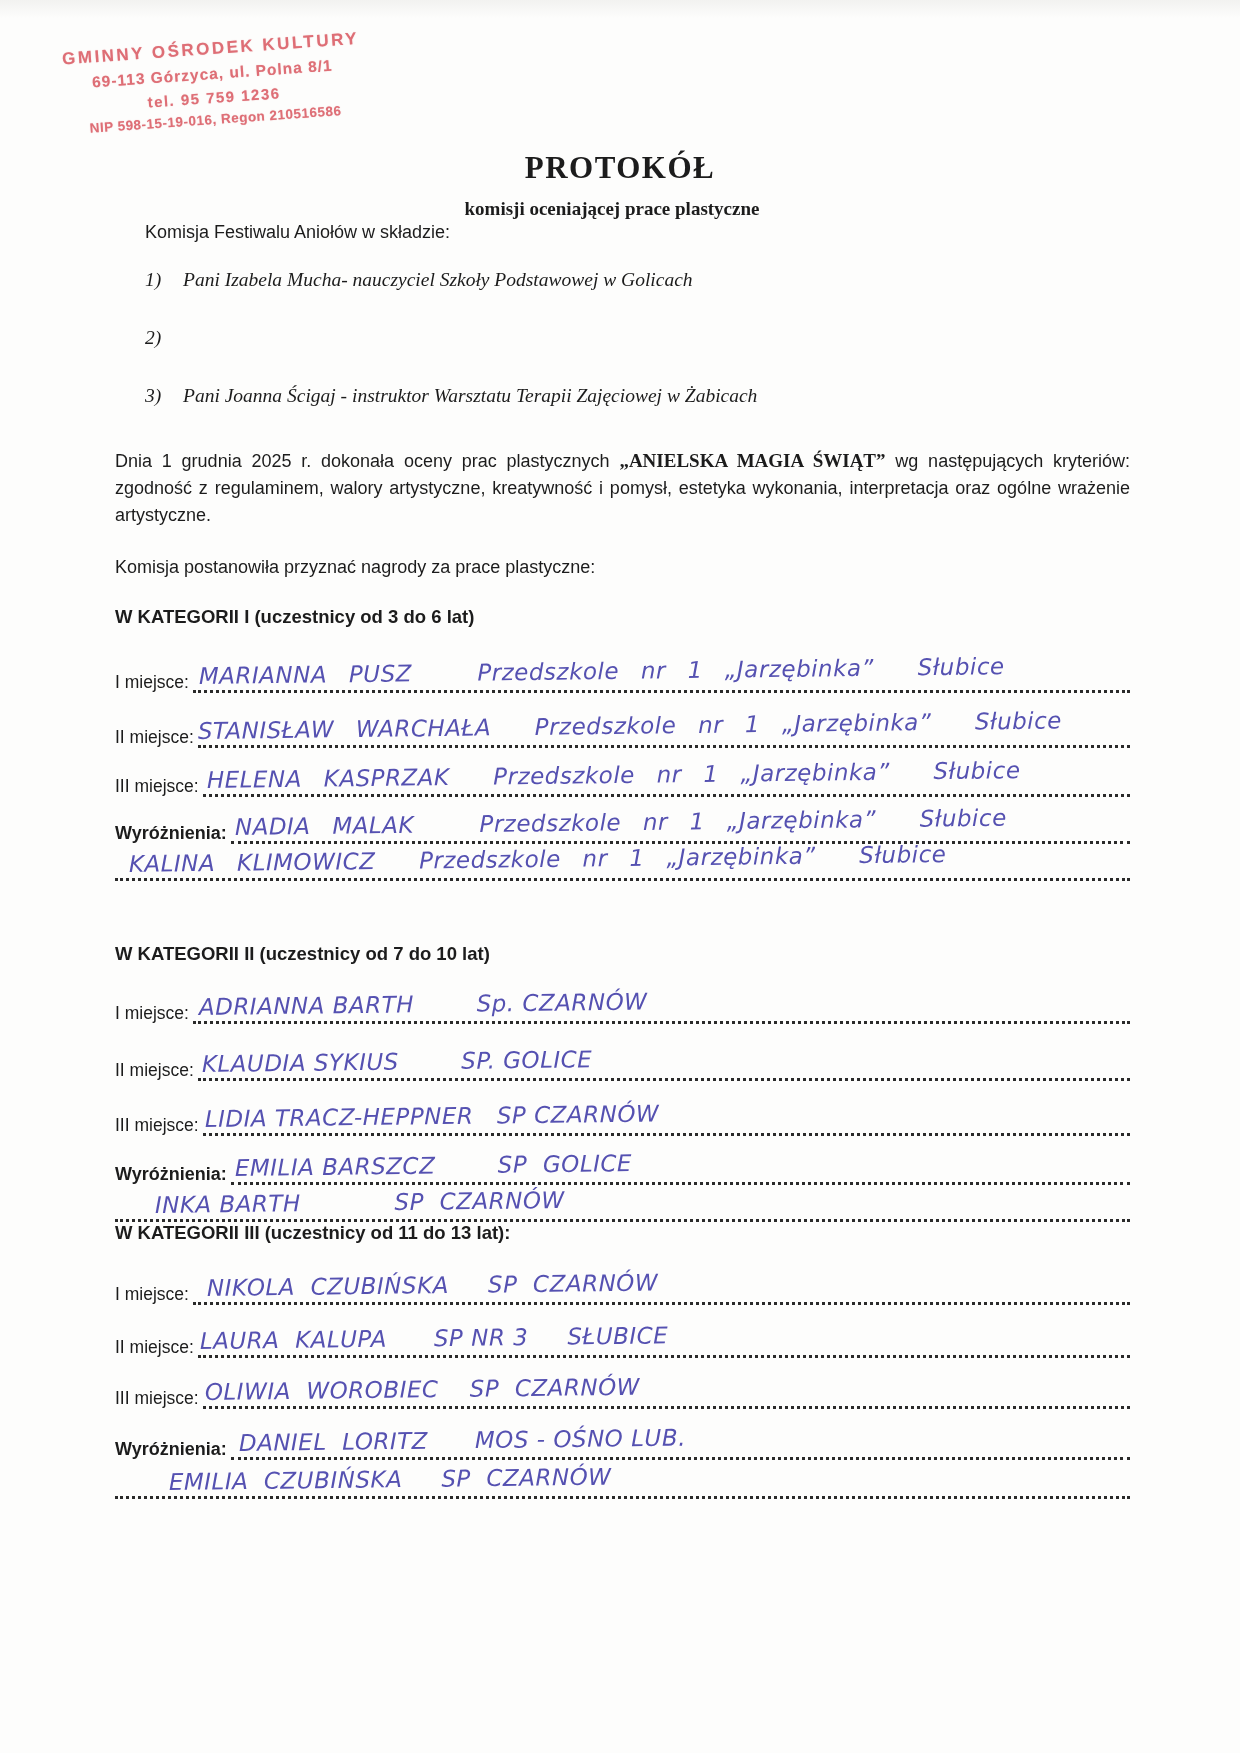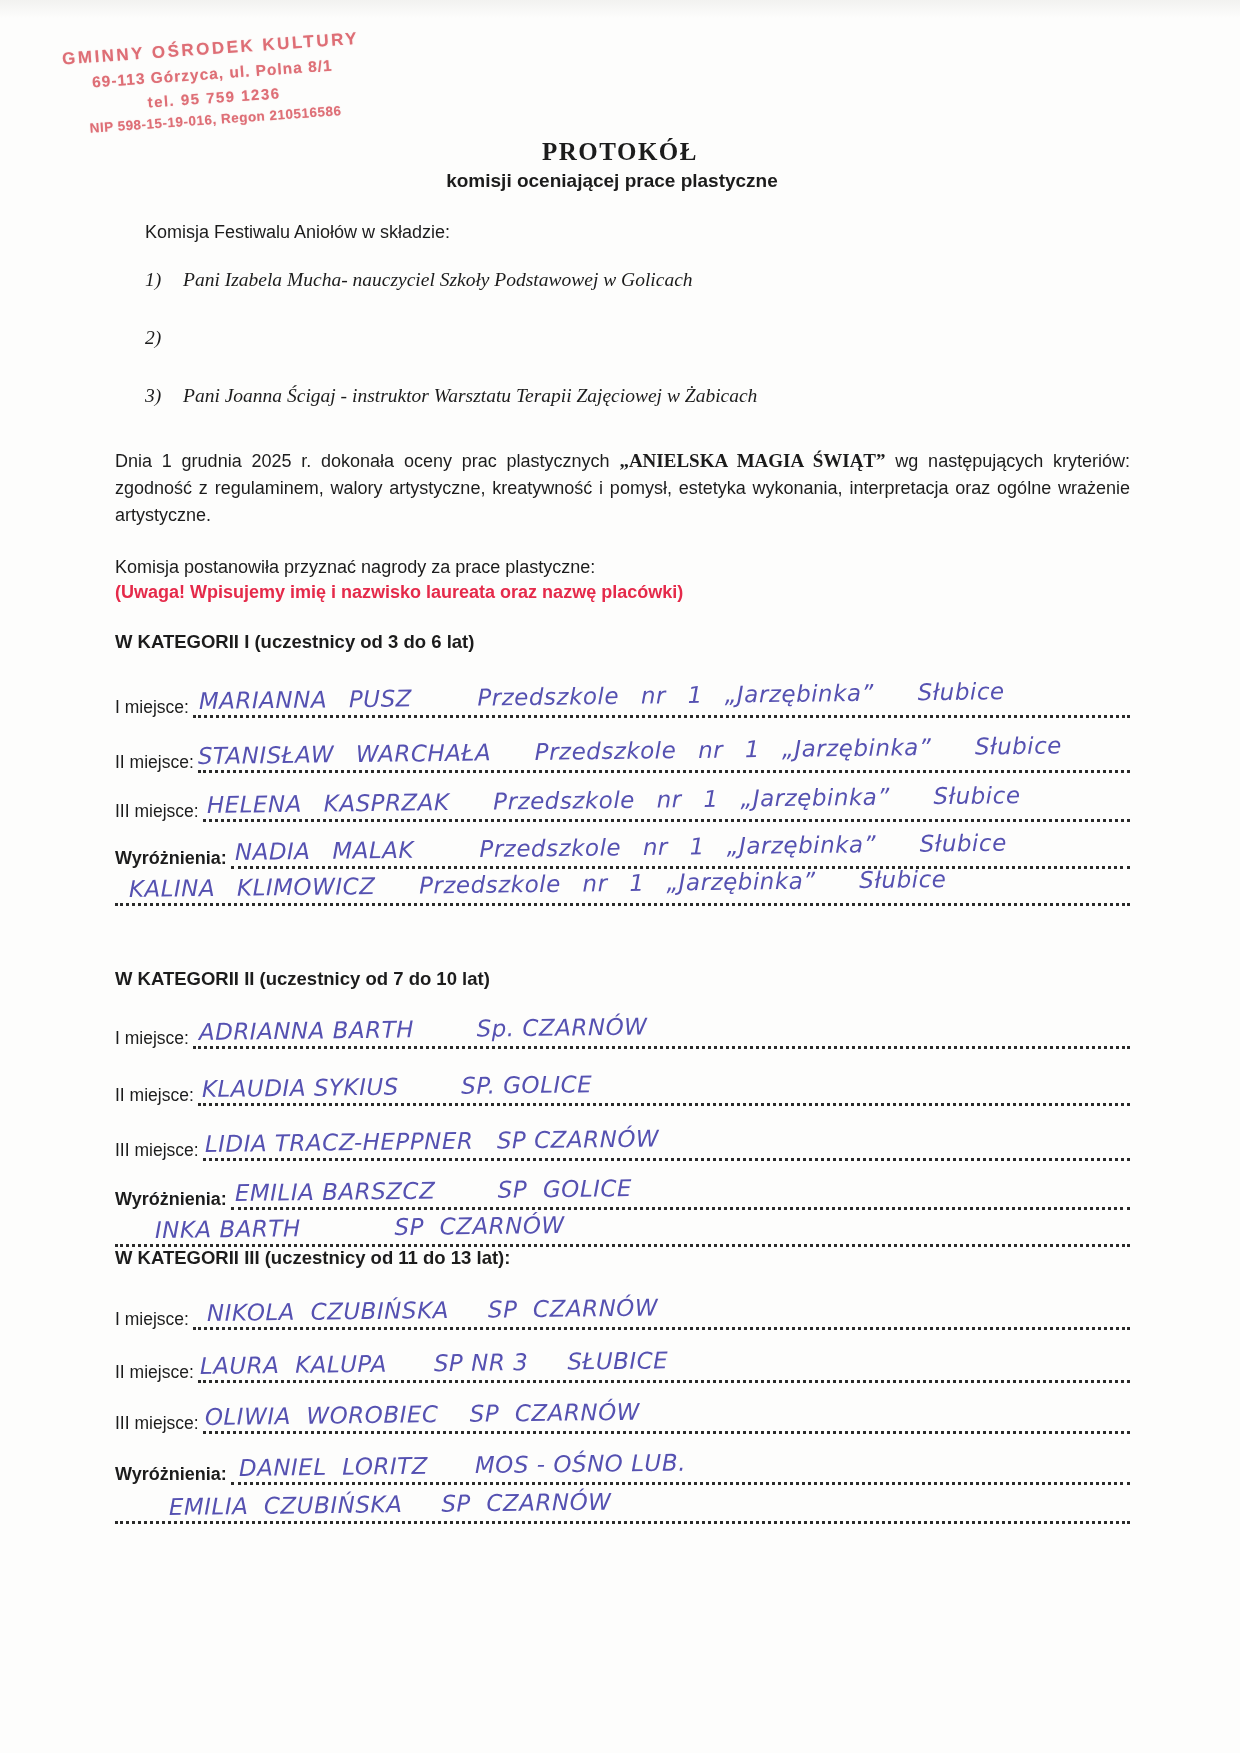--- a/index.html
+++ b/index.html
@@ -25,24 +25,24 @@
     line-height:1.55;
   }
   .stamp .s0{font-size:17px;letter-spacing:2.5px;}
   .stamp .s1{font-size:15.5px;letter-spacing:1px;}
   .stamp .s2{font-size:15px;letter-spacing:1.5px;}
   .stamp .s3{font-size:13.5px;letter-spacing:.5px;}
   
   .titleblock{position:absolute;top:138px;left:0;width:100%;text-align:center;}
   .doc-title{
     font-family:"Liberation Serif",serif;
-    font-size:25px;font-weight:bold;letter-spacing:1.5px;margin:0;
+    font-size:31px;font-weight:bold;letter-spacing:1.5px;margin:12px;
   }
   .doc-subtitle{
-    font-family:Liberation Sans, sans-serif;
+    font-family:Liberation Serif, serif;
     font-size:19px;font-weight:bold;margin:4px 16px 0 0;
   }
   
   .content{position:absolute;left:115px;top:222px;width:1015px;}
   .committee-intro{font-size:18px;margin:0 0 0 30px;}
   .members{margin:26px 0 0 30px;padding:0;list-style:none;}
   .members li{
     display:flex;gap:16px;
     font-family:"Liberation Serif",serif;
     font-style:italic;font-size:19.5px;
@@ -108,21 +108,20 @@
       </li>
       <li>
         <span class="num">3)</span>
         <span>Pani Joanna Ścigaj - instruktor Warsztatu Terapii Zajęciowej w Żabicach</span>
       </li>
     </ul>
 
     <p class="main-para"><span>Dnia 1 grudnia 2025 r. dokonała oceny prac plastycznych </span><span class="contest-title">„ANIELSKA MAGIA ŚWIĄT”</span><span> wg następujących kryteriów: zgodność z regulaminem, walory artystyczne, kreatywność i pomysł, estetyka wykonania, interpretacja oraz ogólne wrażenie artystyczne.</span></p>
 
     <p class="decision">Komisja postanowiła przyznać nagrody za prace plastyczne:</p>
-    <p class="warning">(Uwaga! Wpisujemy imię i nazwisko laureata oraz nazwę placówki)</p>
 
     <section class="category" style="margin-top:28px;">
       <h2 class="cat-heading">W KATEGORII I (uczestnicy od 3 do 6 lat)</h2>
       <div class="row" style="margin-top:44px;">
         <span class="lbl">I miejsce:</span>
         <span class="dotline">
           <span class="hand stretch" style="left:6px;">MARIANNA PUSZ   Przedszkole nr 1 „Jarzębinka”  Słubice</span>
         </span>
       </div>
       <div class="row" style="margin-top:34px;">

